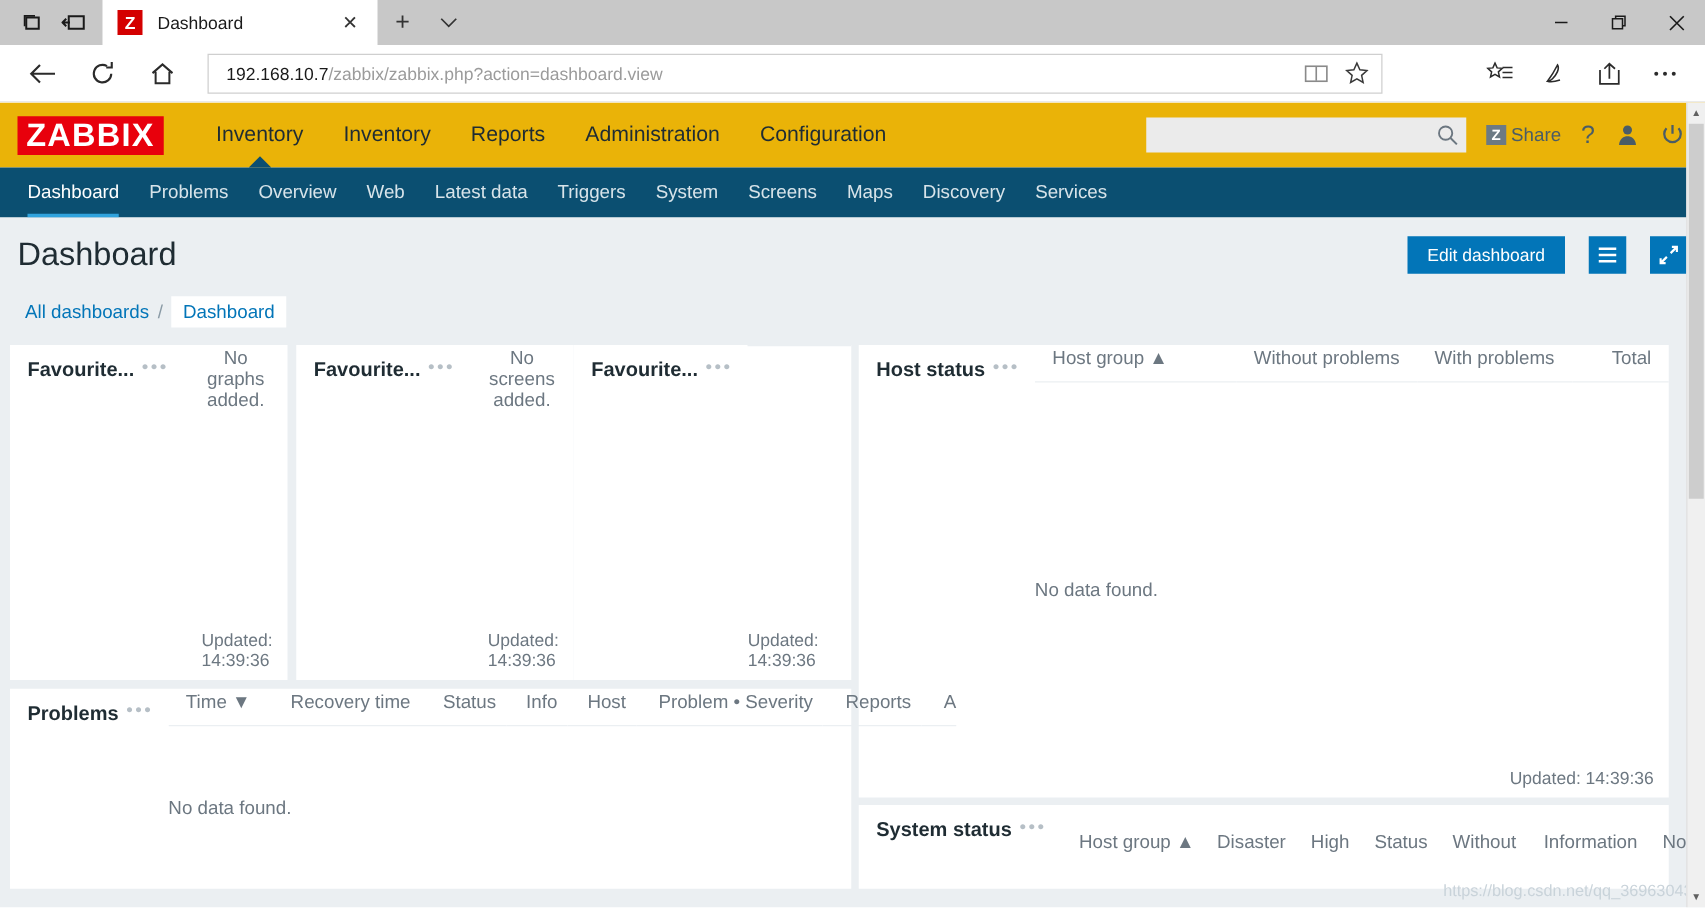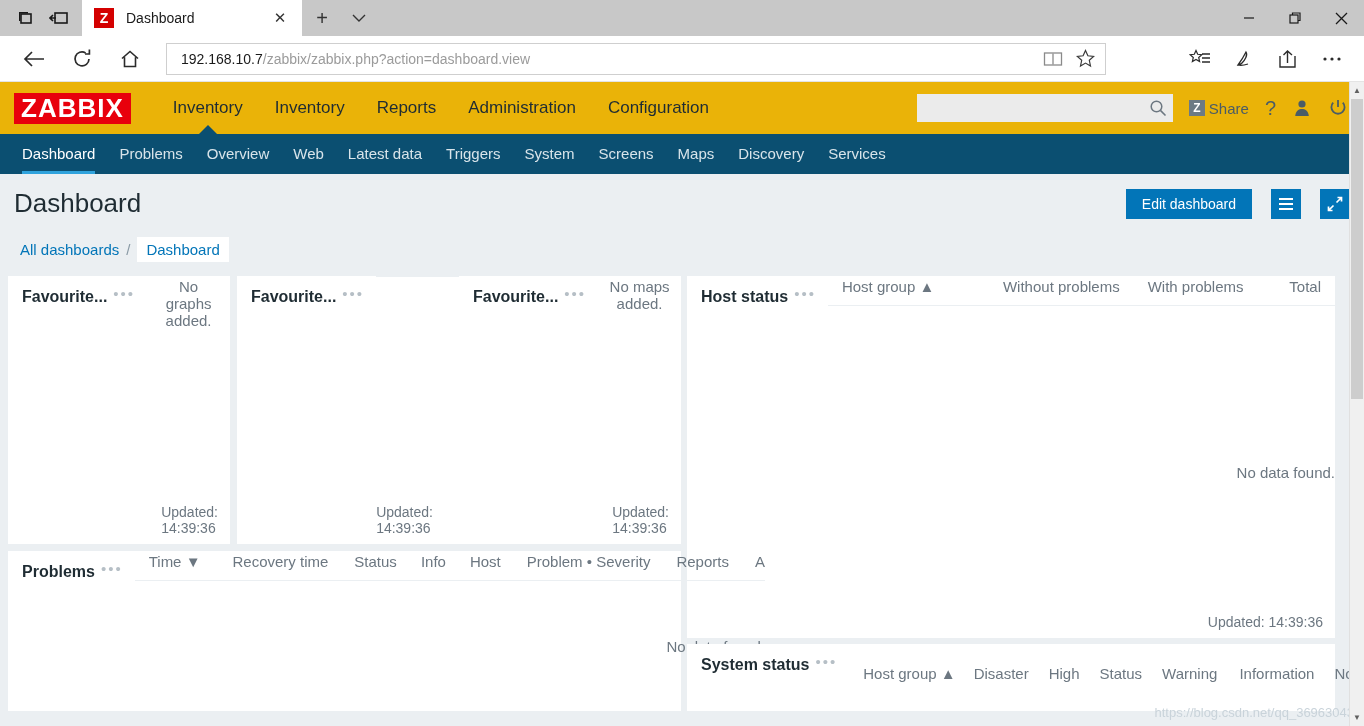--- a/index.html
+++ b/index.html
@@ -123,21 +123,21 @@
   .w-dots { margin-left: auto; color: #b6bfc6; letter-spacing: 2px; font-size: 15px;
     line-height: 12px; padding-left: 6px; }
   .w-emptyline { text-align: center; color: #6c7781; font-size: 15px; padding: 2px 10px 12px 10px; }
   .w-body { flex: 1; border-top: 1px solid #ebeff2; position: relative; }
   .w-updated { position: absolute; right: 12px; bottom: 8px; font-size: 14px; color: #6c7781; }
 
   table.zt { width: 100%; border-collapse: collapse; }
   table.zt th { font-weight: normal; color: #6c7781; font-size: 15px; text-align: right;
     padding: 2px 14px 10px 14px; white-space: nowrap; }
   table.zt th.l { text-align: left; }
-  table.zt td.nodata { text-align: right; color: #6c7781; font-size: 15px;
+  table.zt td.nodata { text-align: left; color: #6c7781; font-size: 15px;
     padding: 14px 0; border-top: 1px solid #ebeff2; }
 
   .watermark { position: absolute; right: 10px; bottom: 6px; font-size: 13px;
     color: #c9d3da; pointer-events: none; white-space: nowrap; }
 
   
   .pg-scroll { position: absolute; right: 0; top: 0; bottom: 0; width: 15px;
     background: #f0f0f0; border-left: 1px solid #e0e0e0; }
   .pg-scroll .thumb { position: absolute; left: 1px; right: 1px; top: 17px; height: 300px;
     background: #cdcdcd; }
@@ -356,31 +356,31 @@
           <div class="w-body">
             <div class="w-updated">Updated: 14:39:36</div>
           </div>
         </div>
 
         <div class="widget" style="left:229px; top:0px; width:222px; height:268px;">
           <div class="w-head">
             <span class="w-title">Favourite...</span>
             <span class="w-dots">•••</span>
           </div>
+          <div class="w-emptyline">No screens added.</div>
           <div class="w-body">
             <div class="w-updated">Updated: 14:39:36</div>
           </div>
         </div>
 
         <div class="widget" style="left:451px; top:0px; width:222px; height:268px;">
           <div class="w-head">
             <span class="w-title">Favourite...</span>
             <span class="w-dots">•••</span>
           </div>
-          <div class="w-emptyline">No maps added.</div>
           <div class="w-body">
             <div class="w-updated">Updated: 14:39:36</div>
           </div>
         </div>
 
         <div class="widget" style="left:679px; top:0px; width:648px; height:362px;">
           <div class="w-head">
             <span class="w-title">Host status</span>
             <span class="w-dots">•••</span>
           </div>
@@ -433,21 +433,21 @@
             <span class="w-title">System status</span>
             <span class="w-dots">•••</span>
           </div>
           <table class="zt">
             <thead>
                 <tr>
               <th class="l" style="padding-left:14px;padding-right:6px;">Host group ▲</th>
               <th class="l" style="padding-left:12px;padding-right:6px;">Disaster</th>
               <th class="l" style="padding-left:14px;padding-right:6px;">High</th>
               <th class="l" style="padding-left:14px;padding-right:6px;">Status</th>
-              <th class="l" style="padding-left:14px;padding-right:6px;">Warning</th>
+              <th class="l" style="padding-left:14px;padding-right:6px;">Without</th>
               <th class="l" style="padding-left:16px;padding-right:6px;">Information</th>
               <th class="l" style="padding-left:14px;padding-right:6px;">Not classified</th>
             </tr>
               </thead>
           </table>
         </div>
 
       </div>
 
       <div class="watermark">https://blog.csdn.net/qq_36963043</div>

